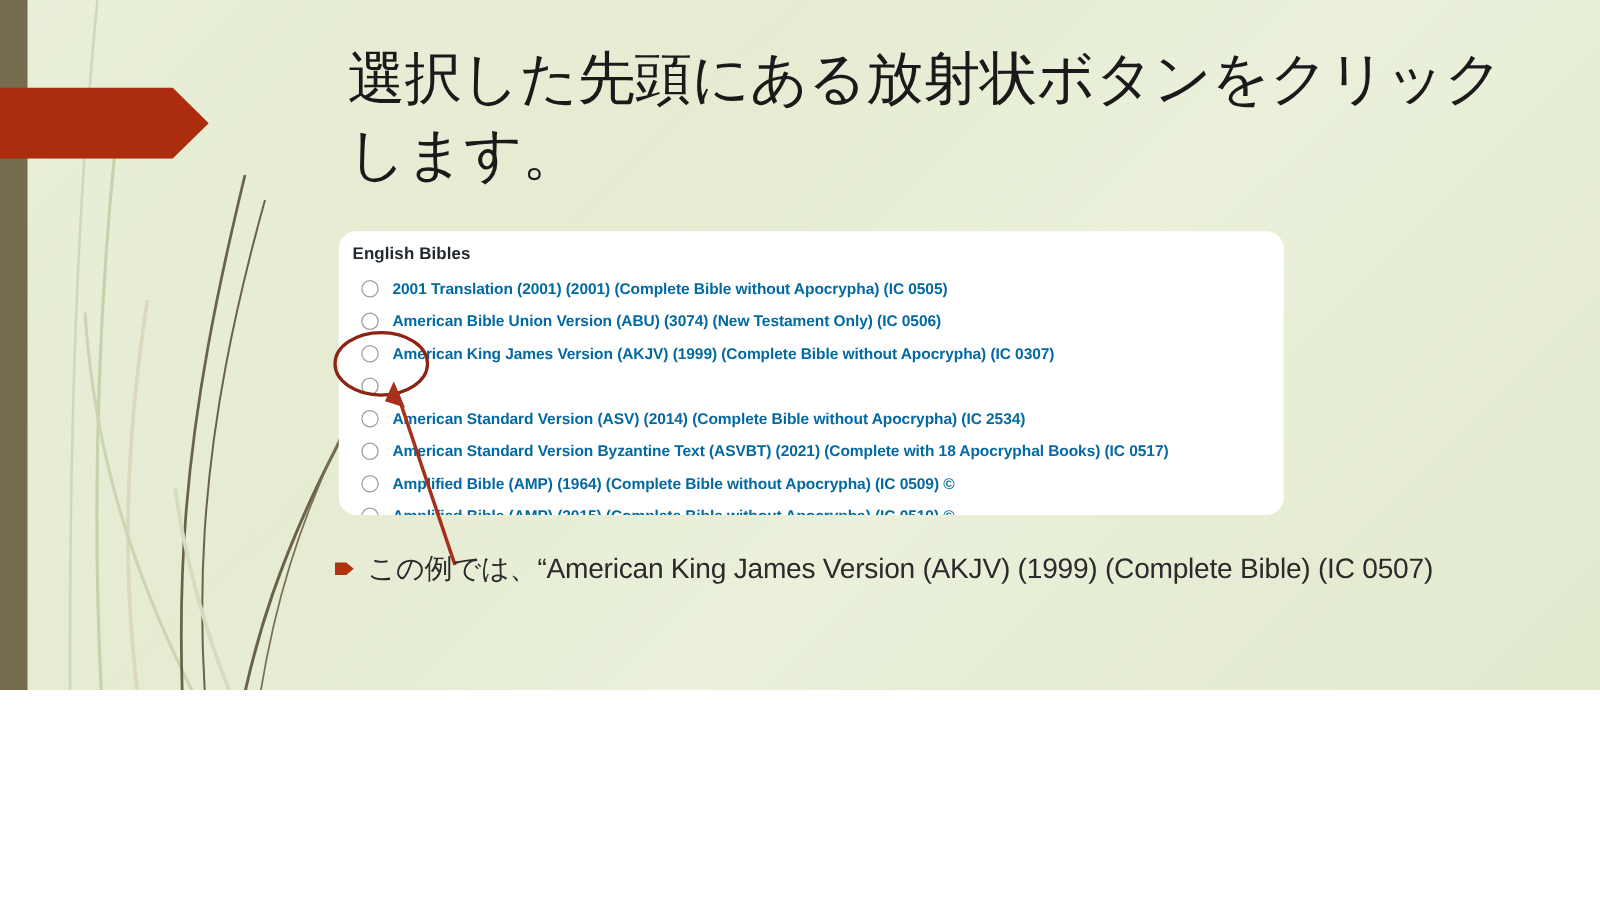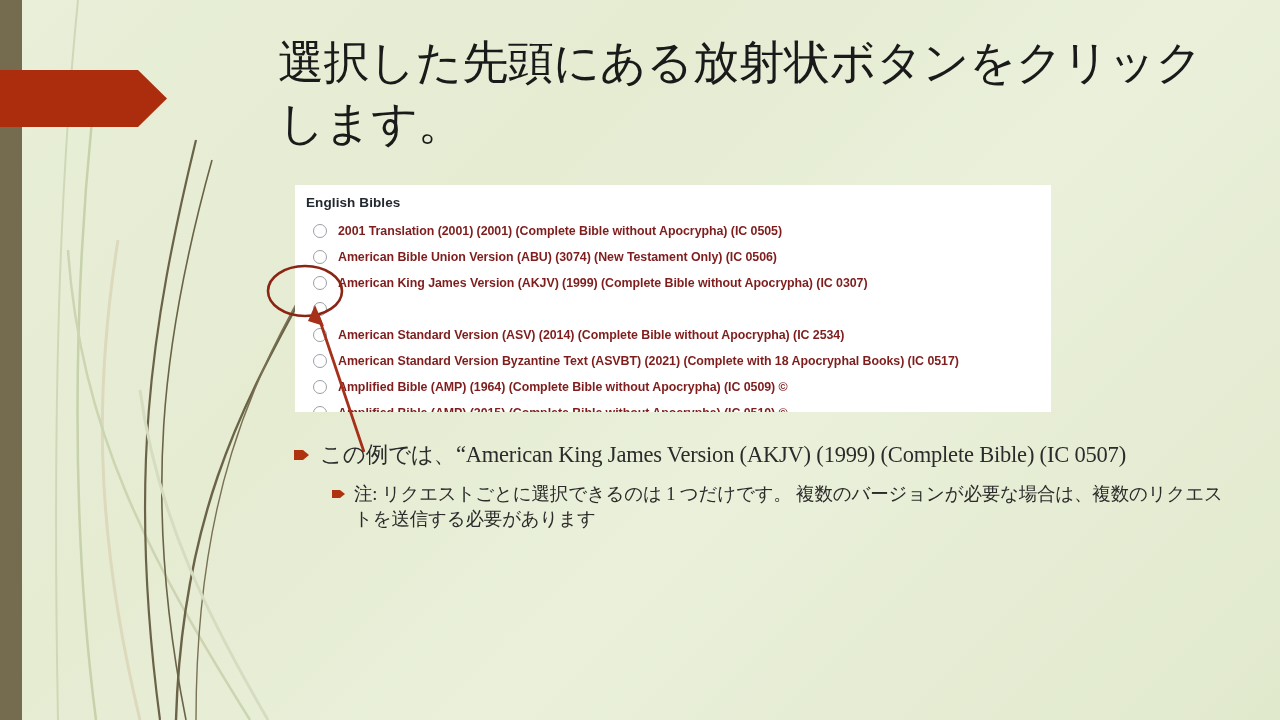--- a/index.html
+++ b/index.html
@@ -9,21 +9,21 @@
   body {
     width: 1280px;
     height: 720px;
     overflow: hidden;
     font-family: "Liberation Sans", sans-serif;
   }
 
   #slide {
     position: relative;
     width: 1280px;
-    height: 720px;
+    height: 552px;
     background: linear-gradient(135deg, #e9efd8 0%, #e5ecd2 35%, #eaf0da 60%, #e1e9cd 100%);
     overflow: hidden;
   }
 
   
   .left-bar {
     position: absolute;
     left: 0; top: 0;
     width: 22px;
     height: 720px;
@@ -57,26 +57,27 @@
     font-size: 46px;
     line-height: 1.32;
     color: #1a1a1a;
     font-weight: 400;
     letter-spacing: -0.5px;
   }
 
   
   .panel {
     position: absolute;
-    left: 295px;
+    left: 271px;
     top: 185px;
     width: 756px;
     height: 227px;
     background: #ffffff;
     overflow: hidden;
+    border-radius: 14px;
   }
   .panel-heading {
     position: absolute;
     left: 11px;
     top: 10px;
     font-size: 13.5px;
     font-weight: bold;
     color: #22282f;
     letter-spacing: 0.1px;
   }
@@ -97,41 +98,40 @@
     height: 12px;
     border: 1.3px solid #9aa0a6;
     border-radius: 50%;
     background: #fff;
     flex: 0 0 auto;
     margin-right: 11px;
   }
   .opt-label {
     font-size: 12.4px;
     font-weight: bold;
-    color: #7f1d1d;
+    color: #0369a1;
     white-space: nowrap;
     letter-spacing: -0.05px;
   }
 
   
   .annot {
     position: absolute;
     left: 0; top: 0;
     width: 1280px;
     height: 720px;
     pointer-events: none;
   }
 
   
   .bullets {
     position: absolute;
-    left: 294px;
+    left: 268px;
     top: 440px;
     width: 935px;
-    font-family: Liberation Serif, serif;
   }
   .bullet-row {
     display: flex;
     align-items: flex-start;
   }
   .bullet-row.lvl1 { margin-left: 0; }
   .bullet-row.lvl2 { margin-left: 38px; margin-top: 12px; }
 
   .bullet-mark {
     flex: 0 0 auto;
@@ -231,22 +231,16 @@
 
   <div class="bullets">
 
     <div class="bullet-row lvl1">
       <svg class="bullet-mark" width="15" height="12" viewBox="0 0 15 12">
         <polygon points="0,1 9,1 15,6 9,11 0,11" fill="#b0330f"></polygon>
       </svg>
       <div class="bullet-text">この例では、“American King James Version (AKJV)  (1999)  (Complete Bible)  (IC 0507)</div>
     </div>
 
-    <div class="bullet-row lvl2">
-      <svg class="bullet-mark" width="13" height="10" viewBox="0 0 13 10">
-        <polygon points="0,1 8,1 13,5 8,9 0,9" fill="#b0330f"></polygon>
-      </svg>
-      <div class="bullet-text">注: リクエストごとに選択できるのは 1 つだけです。 複数のバージョンが必要な場合は、複数のリクエストを送信する必要があります</div>
-    </div>
 
   </div>
 
 </div>
 
 </body></html>

